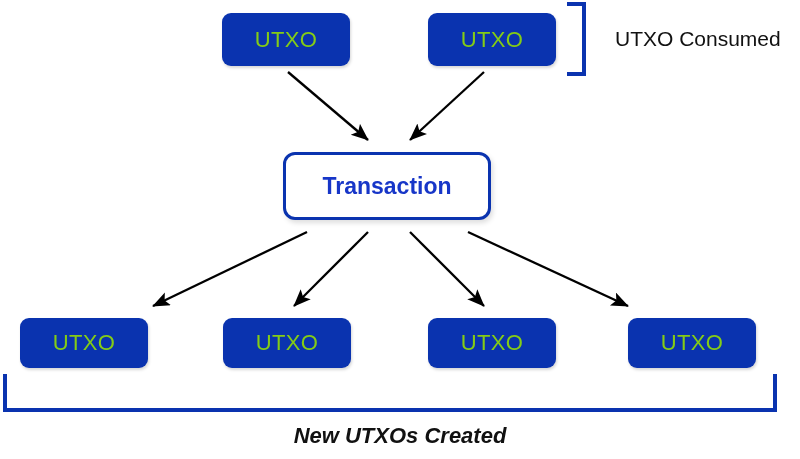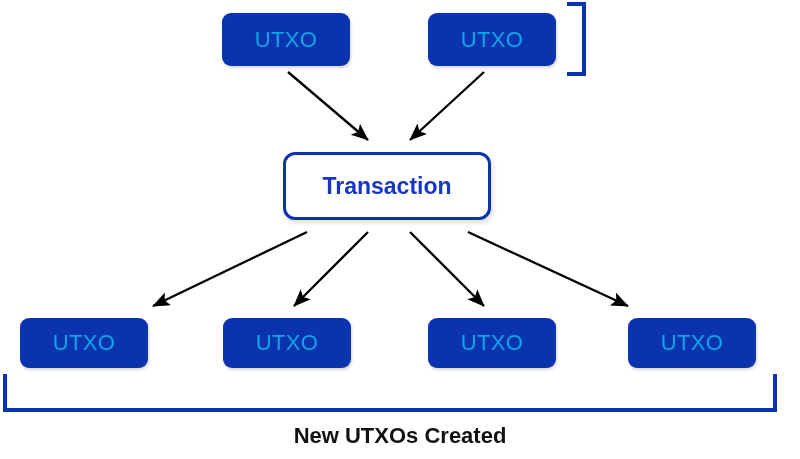--- a/index.html
+++ b/index.html
@@ -30,21 +30,21 @@
     position: absolute;
     background: #0A33AF;
     border-radius: 9px;
     box-sizing: border-box;
     display: flex;
     align-items: center;
     justify-content: center;
     box-shadow: 1px 2px 3px rgba(0,0,0,0.16);
   }
   .utxo-box .utxo-label {
-    color: #0ea5e9;
+    color: #84cc16;
     font-size: 22px;
     font-family: "Liberation Sans", sans-serif;
     letter-spacing: 0.4px;
     line-height: 1;
   }
   .tx-box {
     position: absolute;
     background: #ffffff;
     border: 3px solid #0A33AF;
     border-radius: 12px;
@@ -73,20 +73,21 @@
     left: 615px;
     top: 28px;
   }
   #created-caption {
     font-size: 22px;
     font-weight: bold;
     left: 0px;
     top: 425px;
     width: 800px;
     text-align: center;
+    font-style: italic;
   }
 </style>
 </head>
 <body>
 
 <div id="canvas">
 
   <svg class="layer" viewBox="0 0 800 459">
     <defs>
       <marker id="arrowhead" markerWidth="9" markerHeight="9" refX="7.2" refY="3.1" orient="auto" markerUnits="strokeWidth">
@@ -132,16 +133,17 @@
   </div>
 
   <div class="utxo-box" style="left:428px; top:318px; width:128px; height:50px;">
     <span class="utxo-label">UTXO</span>
   </div>
 
   <div class="utxo-box" style="left:628px; top:318px; width:128px; height:50px;">
     <span class="utxo-label">UTXO</span>
   </div>
 
+  <div class="caption" id="consumed-caption">UTXO Consumed</div>
 
   <div class="caption" id="created-caption">New UTXOs Created</div>
 
 </div>
 
 </body></html>

